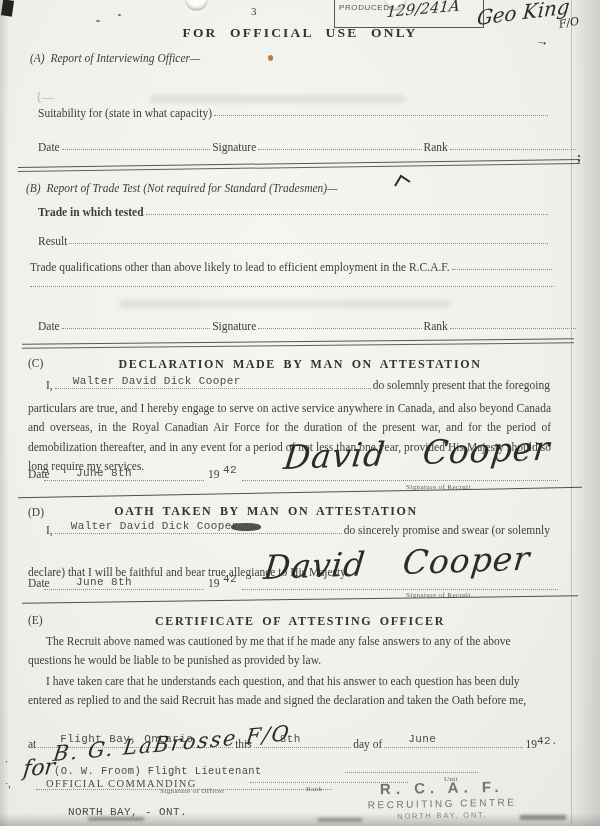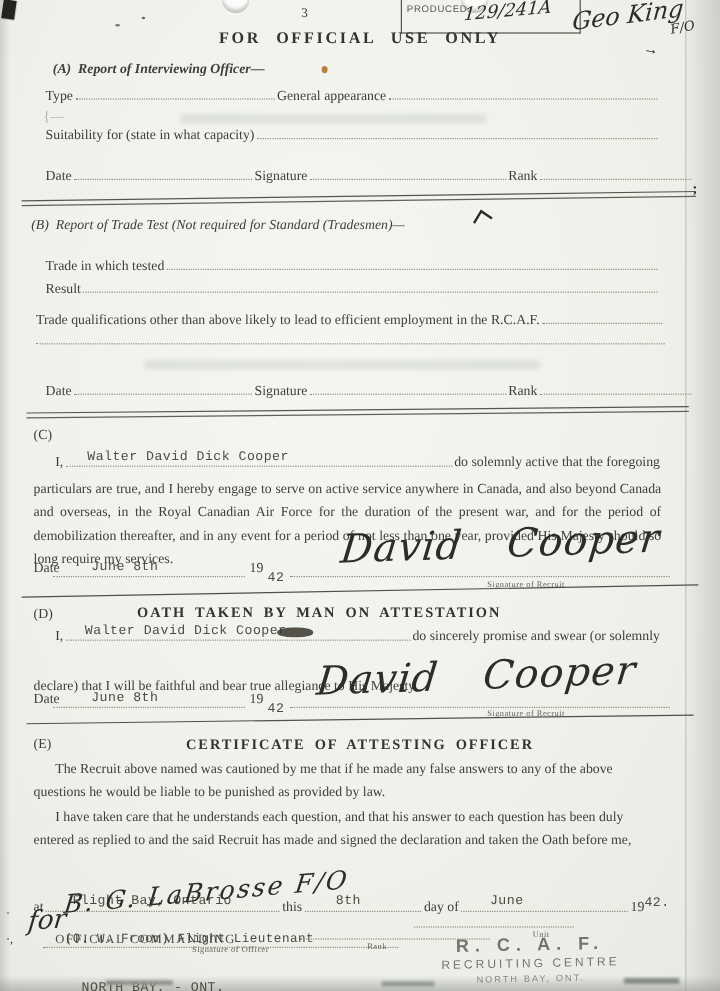--- a/index.html
+++ b/index.html
@@ -3,21 +3,21 @@
 <meta charset="utf-8">
 <style>
   html,body{margin:0;padding:0;}
   body{width:600px;height:826px;overflow:hidden;background:#dfe1db;}
   .page{position:absolute;left:0;top:0;width:600px;height:826px;overflow:hidden;
     background:radial-gradient(ellipse at 45% 35%, #f5f6f2 0%, #eff1eb 55%, #e7e9e3 100%);
     font-family:"Liberation Serif",serif;color:#3f3e39;}
   .abs{position:absolute;}
   .print{font-family:"Liberation Serif",serif;color:#3f3e39;font-size:11.5px;}
   .it{font-style:italic;}
-  .mono{font-family:"Liberation Mono","DejaVu Sans Mono",monospace;color:#4d4c44;font-size:11px;letter-spacing:.4px;margin-top:12px;}
+  .mono{font-family:"Liberation Mono","DejaVu Sans Mono",monospace;color:#4d4c44;font-size:11px;letter-spacing:.4px;}
   .sig{font-family:"DejaVu Serif",serif;font-style:italic;color:#2e2c26;transform:rotate(-2deg) skewX(-8deg);transform-origin:left bottom;white-space:nowrap;}
   .caption{font-size:7px;color:#5f5e56;letter-spacing:.4px;white-space:nowrap;}
   .row{display:flex;align-items:flex-end;}
   .lbl{white-space:nowrap;}
   .dotfill{flex:1;border-bottom:1.6px dotted #8e8d80;margin:0 2px 3px 2px;min-width:8px;position:relative;}
   .rule2{height:3px;border-top:1.8px solid #57564f;border-bottom:1.1px solid #605f58;}
   .rule1{border-top:1.6px solid #514f49;}
   .center{text-align:center;}
   .heading{font-weight:bold;letter-spacing:1.6px;font-size:12px;color:#34332d;word-spacing:3px;}
   .stampgray{color:#73766e;font-family:"Liberation Sans",sans-serif;}
@@ -60,31 +60,25 @@
   </div>
   <div class="abs sig" style="left:386px;top:3px;font-size:15px;transform:rotate(-5deg) skewX(-10deg);">129/241A</div>
   <div class="abs sig" style="left:476px;top:6px;font-size:20px;transform:rotate(-7deg) skewX(-12deg);">Geo King</div>
   <div class="abs sig" style="left:560px;top:18px;font-size:11px;transform:rotate(-10deg);">F/O</div>
   <div class="penmark" style="left:536px;top:33px;font-size:13px;font-weight:bold;transform:rotate(9deg);">→</div>
 
   <div class="abs center" style="left:0;top:23px;width:600px;">
     <span class="print heading" style="font-size:13.5px;letter-spacing:2.2px;word-spacing:7px;">FOR OFFICIAL USE ONLY</span>
   </div>
 
-  <div class="abs print it" style="left:44px;top:52px;font-weight:bold;">
+  <div class="abs print it" style="left:30px;top:52px;">
     <span>(A)</span>&nbsp;
     <span>Report of Interviewing Officer—</span>
   </div>
 
-  <div class="abs row print" style="left:38px;top:74px;width:512px;">
-    <span class="lbl">Type</span>
-    <span class="dotfill" style="flex:1;"></span>
-    <span class="lbl">General appearance</span>
-    <span class="dotfill" style="flex:1.35;"></span>
-  </div>
 
   <div class="ghost abs" style="left:150px;top:95px;width:255px;height:8px;"></div>
   <div class="abs print" style="left:36px;top:90px;opacity:.35;font-size:12px;">{—</div>
 
   <div class="abs row print" style="left:38px;top:107px;width:512px;">
     <span class="lbl">Suitability for (state in what capacity)</span>
     <span class="dotfill"></span>
   </div>
 
   <div class="abs row print" style="left:38px;top:141px;width:540px;">
@@ -100,21 +94,21 @@
   <div class="abs rule2" style="left:18px;top:163px;width:562px;transform:rotate(-0.8deg);"></div>
 
   <div class="abs print it" style="left:26px;top:182px;">
     <span>(B)</span>&nbsp;
     <span>Report of Trade Test (Not required for Standard (Tradesmen)—</span>
   </div>
   <svg class="abs" style="left:393px;top:174px;" width="20" height="14">
     <polyline points="2,12 8,2 17,8" fill="none" stroke="#2c2a25" stroke-width="2"></polyline>
   </svg>
 
-  <div class="abs row print" style="left:38px;top:216px;width:512px;">
+  <div class="abs row print" style="left:38px;top:206px;width:512px;font-weight:bold;">
     <span class="lbl">Trade in which tested</span>
     <span class="dotfill"></span>
   </div>
 
   <div class="abs row print" style="left:30px;top:261px;width:524px;">
     <span class="lbl">Trade qualifications other than above likely to lead to efficient employment in the R.C.A.F.</span>
     <span class="dotfill"></span>
   </div>
 
   <div class="abs row print" style="left:38px;top:235px;width:512px;">
@@ -129,27 +123,30 @@
     <span class="dotfill" style="flex:1;"></span>
     <span class="lbl">Signature</span>
     <span class="dotfill" style="flex:1.1;"></span>
     <span class="lbl">Rank</span>
     <span class="dotfill" style="flex:.85;"></span>
   </div>
 
   <div class="abs rule2" style="left:22px;top:341px;width:552px;transform:rotate(-0.55deg);"></div>
 
   <div class="abs print" style="left:28px;top:357px;">(C)</div>
+  <div class="abs center" style="left:0;top:354px;width:600px;">
+    <span class="print heading">DECLARATION MADE BY MAN ON ATTESTATION</span>
+  </div>
 
   <div class="abs row print" style="left:46px;top:379px;width:504px;">
     <span class="lbl">I,</span>
     <span class="dotfill" style="flex:1;margin-bottom:2px;">
       <span class="mono abs" style="left:18px;bottom:1px;white-space:nowrap;">Walter David Dick Cooper</span>
     </span>
-    <span class="lbl">do solemnly active that the foregoing</span>
+    <span class="lbl">do solemnly present that the foregoing</span>
   </div>
 
   <div class="abs print" style="left:28px;top:399px;width:523px;text-align:justify;line-height:19.4px;">particulars are true, and I hereby engage to serve on active service anywhere in Canada, and also beyond Canada and overseas, in the Royal Canadian Air Force for the duration of the present war, and for the period of demobilization thereafter, and in any event for a period of not less than one year, provided His Majesty should so long require my services.</div>
 
   <div class="abs print lbl" style="left:28px;top:468px;">Date</div>
   <div class="abs" style="left:44px;top:466px;width:160px;border-bottom:1.6px dotted #8e8d80;height:14px;">
     <span class="mono abs" style="left:32px;bottom:1px;">June 8th</span>
   </div>
   <div class="abs print lbl" style="left:208px;top:468px;">19</div>
   <div class="abs mono" style="left:223px;top:464px;">42</div>

